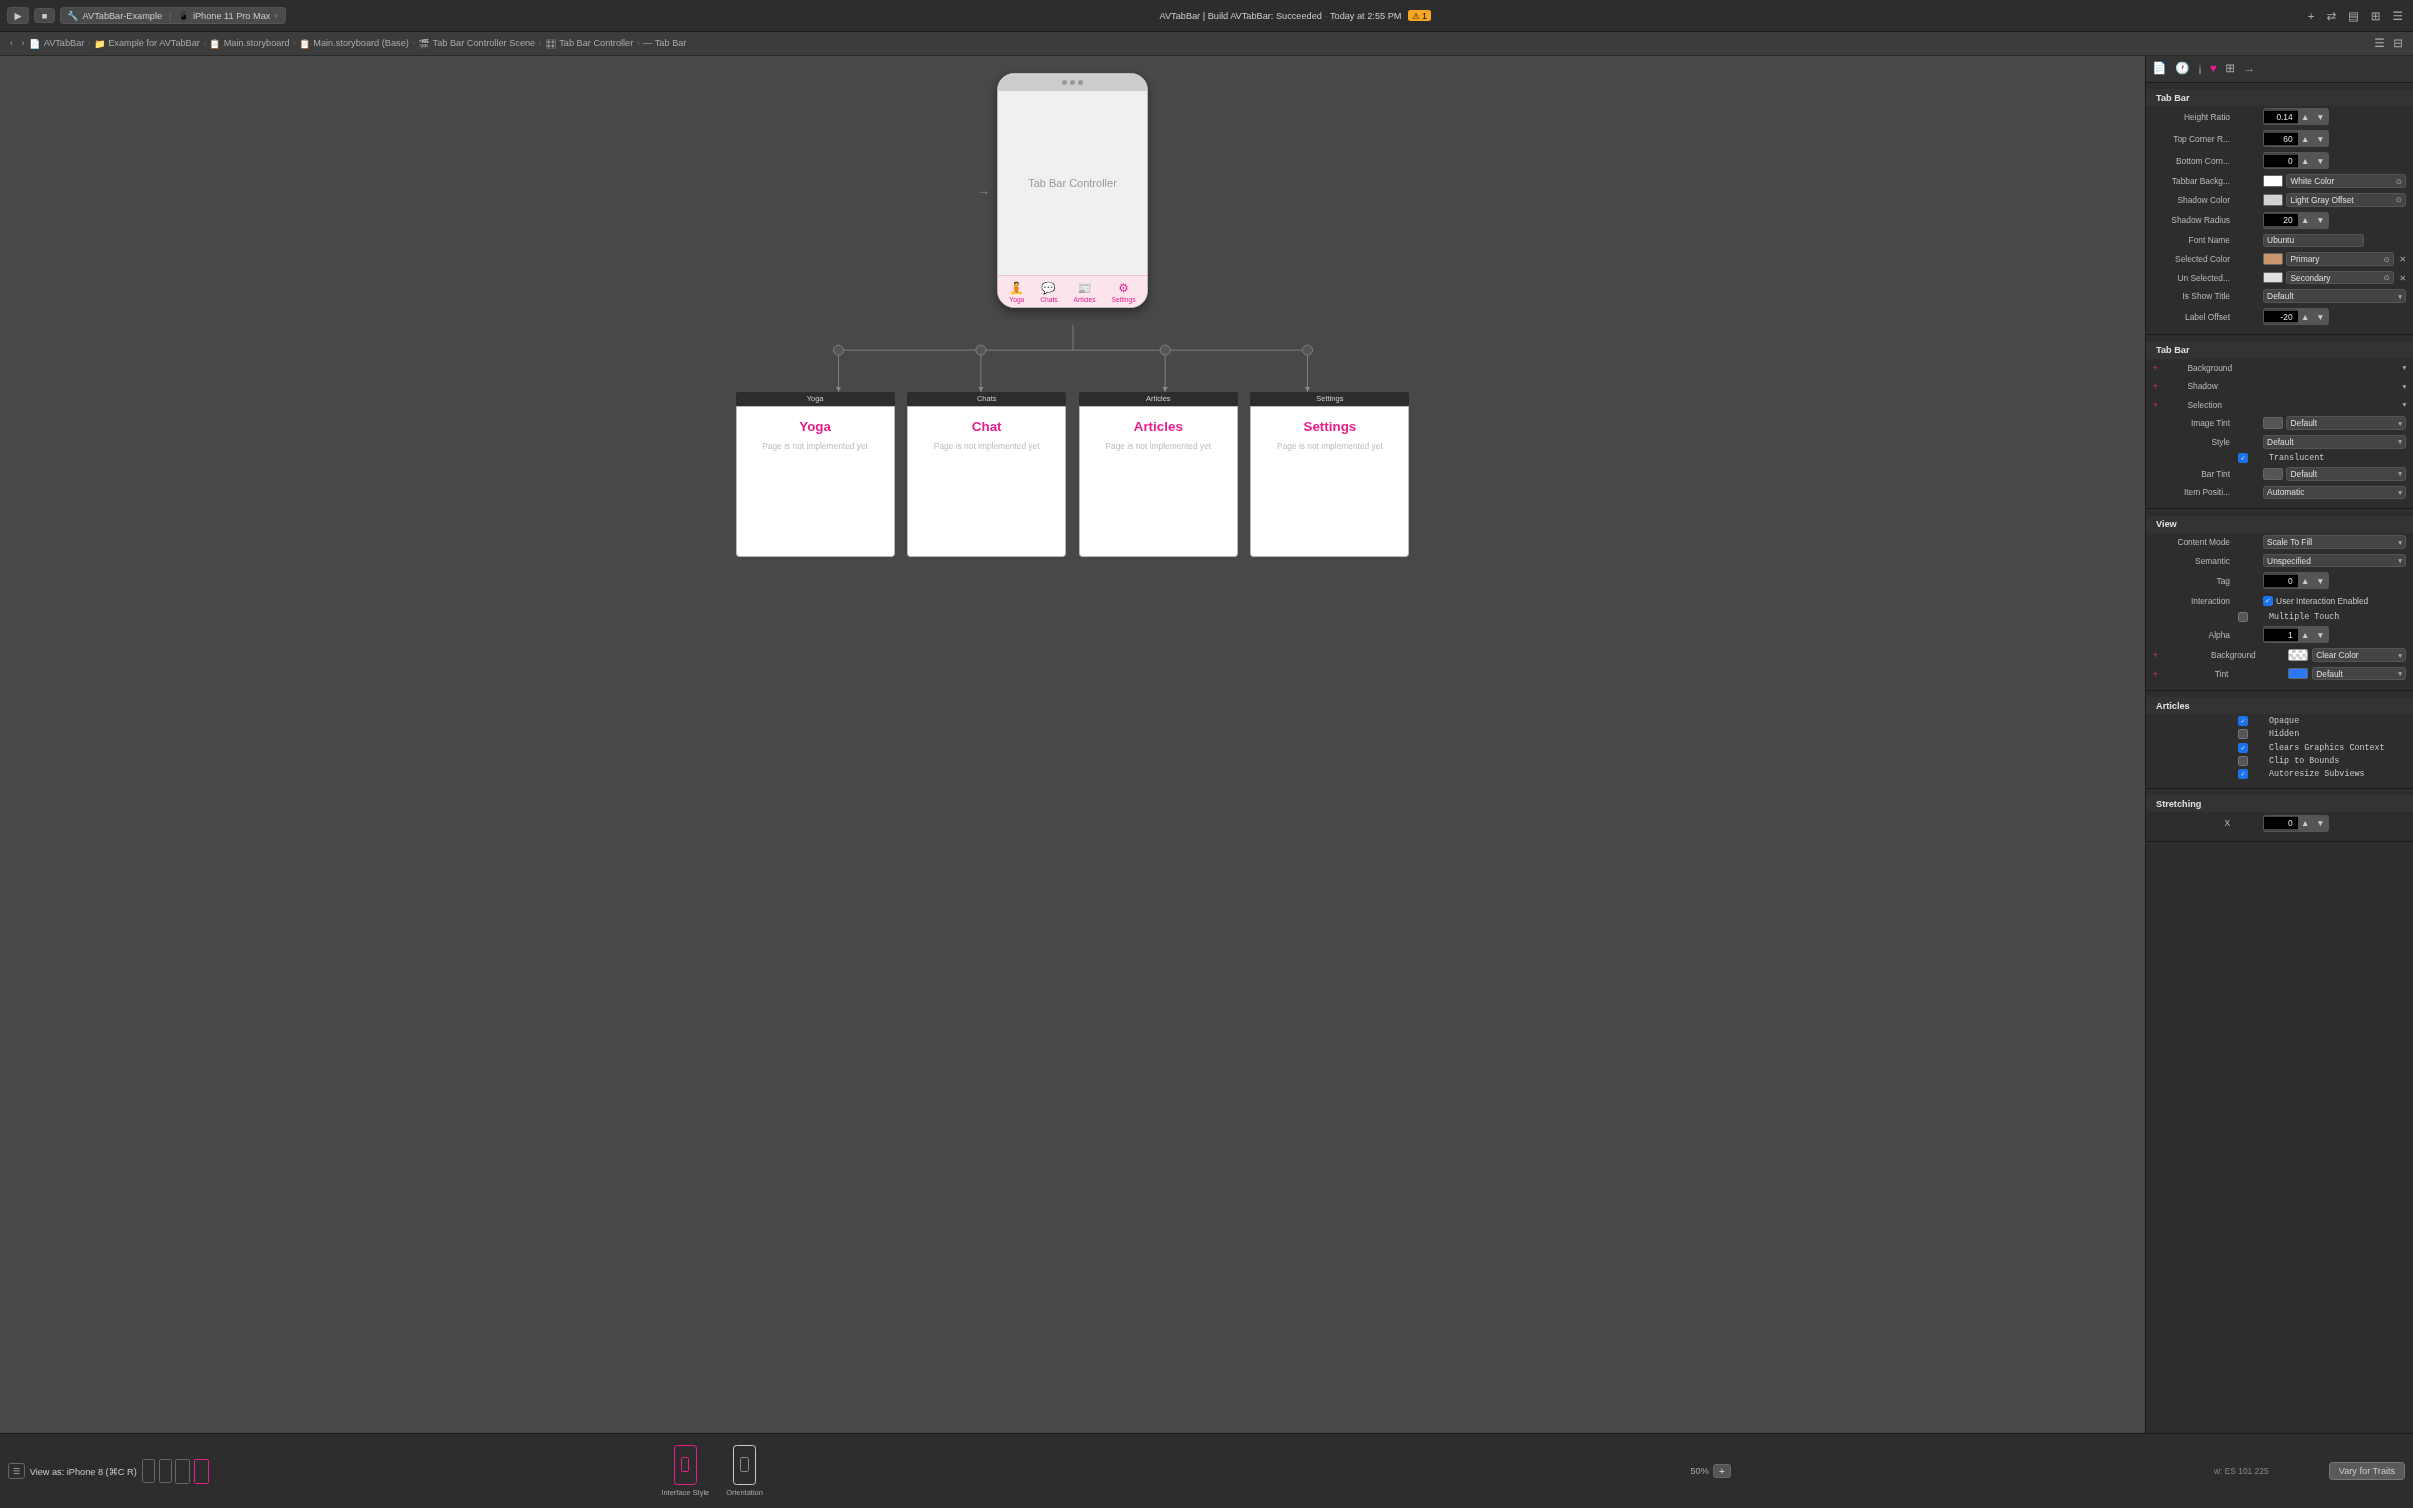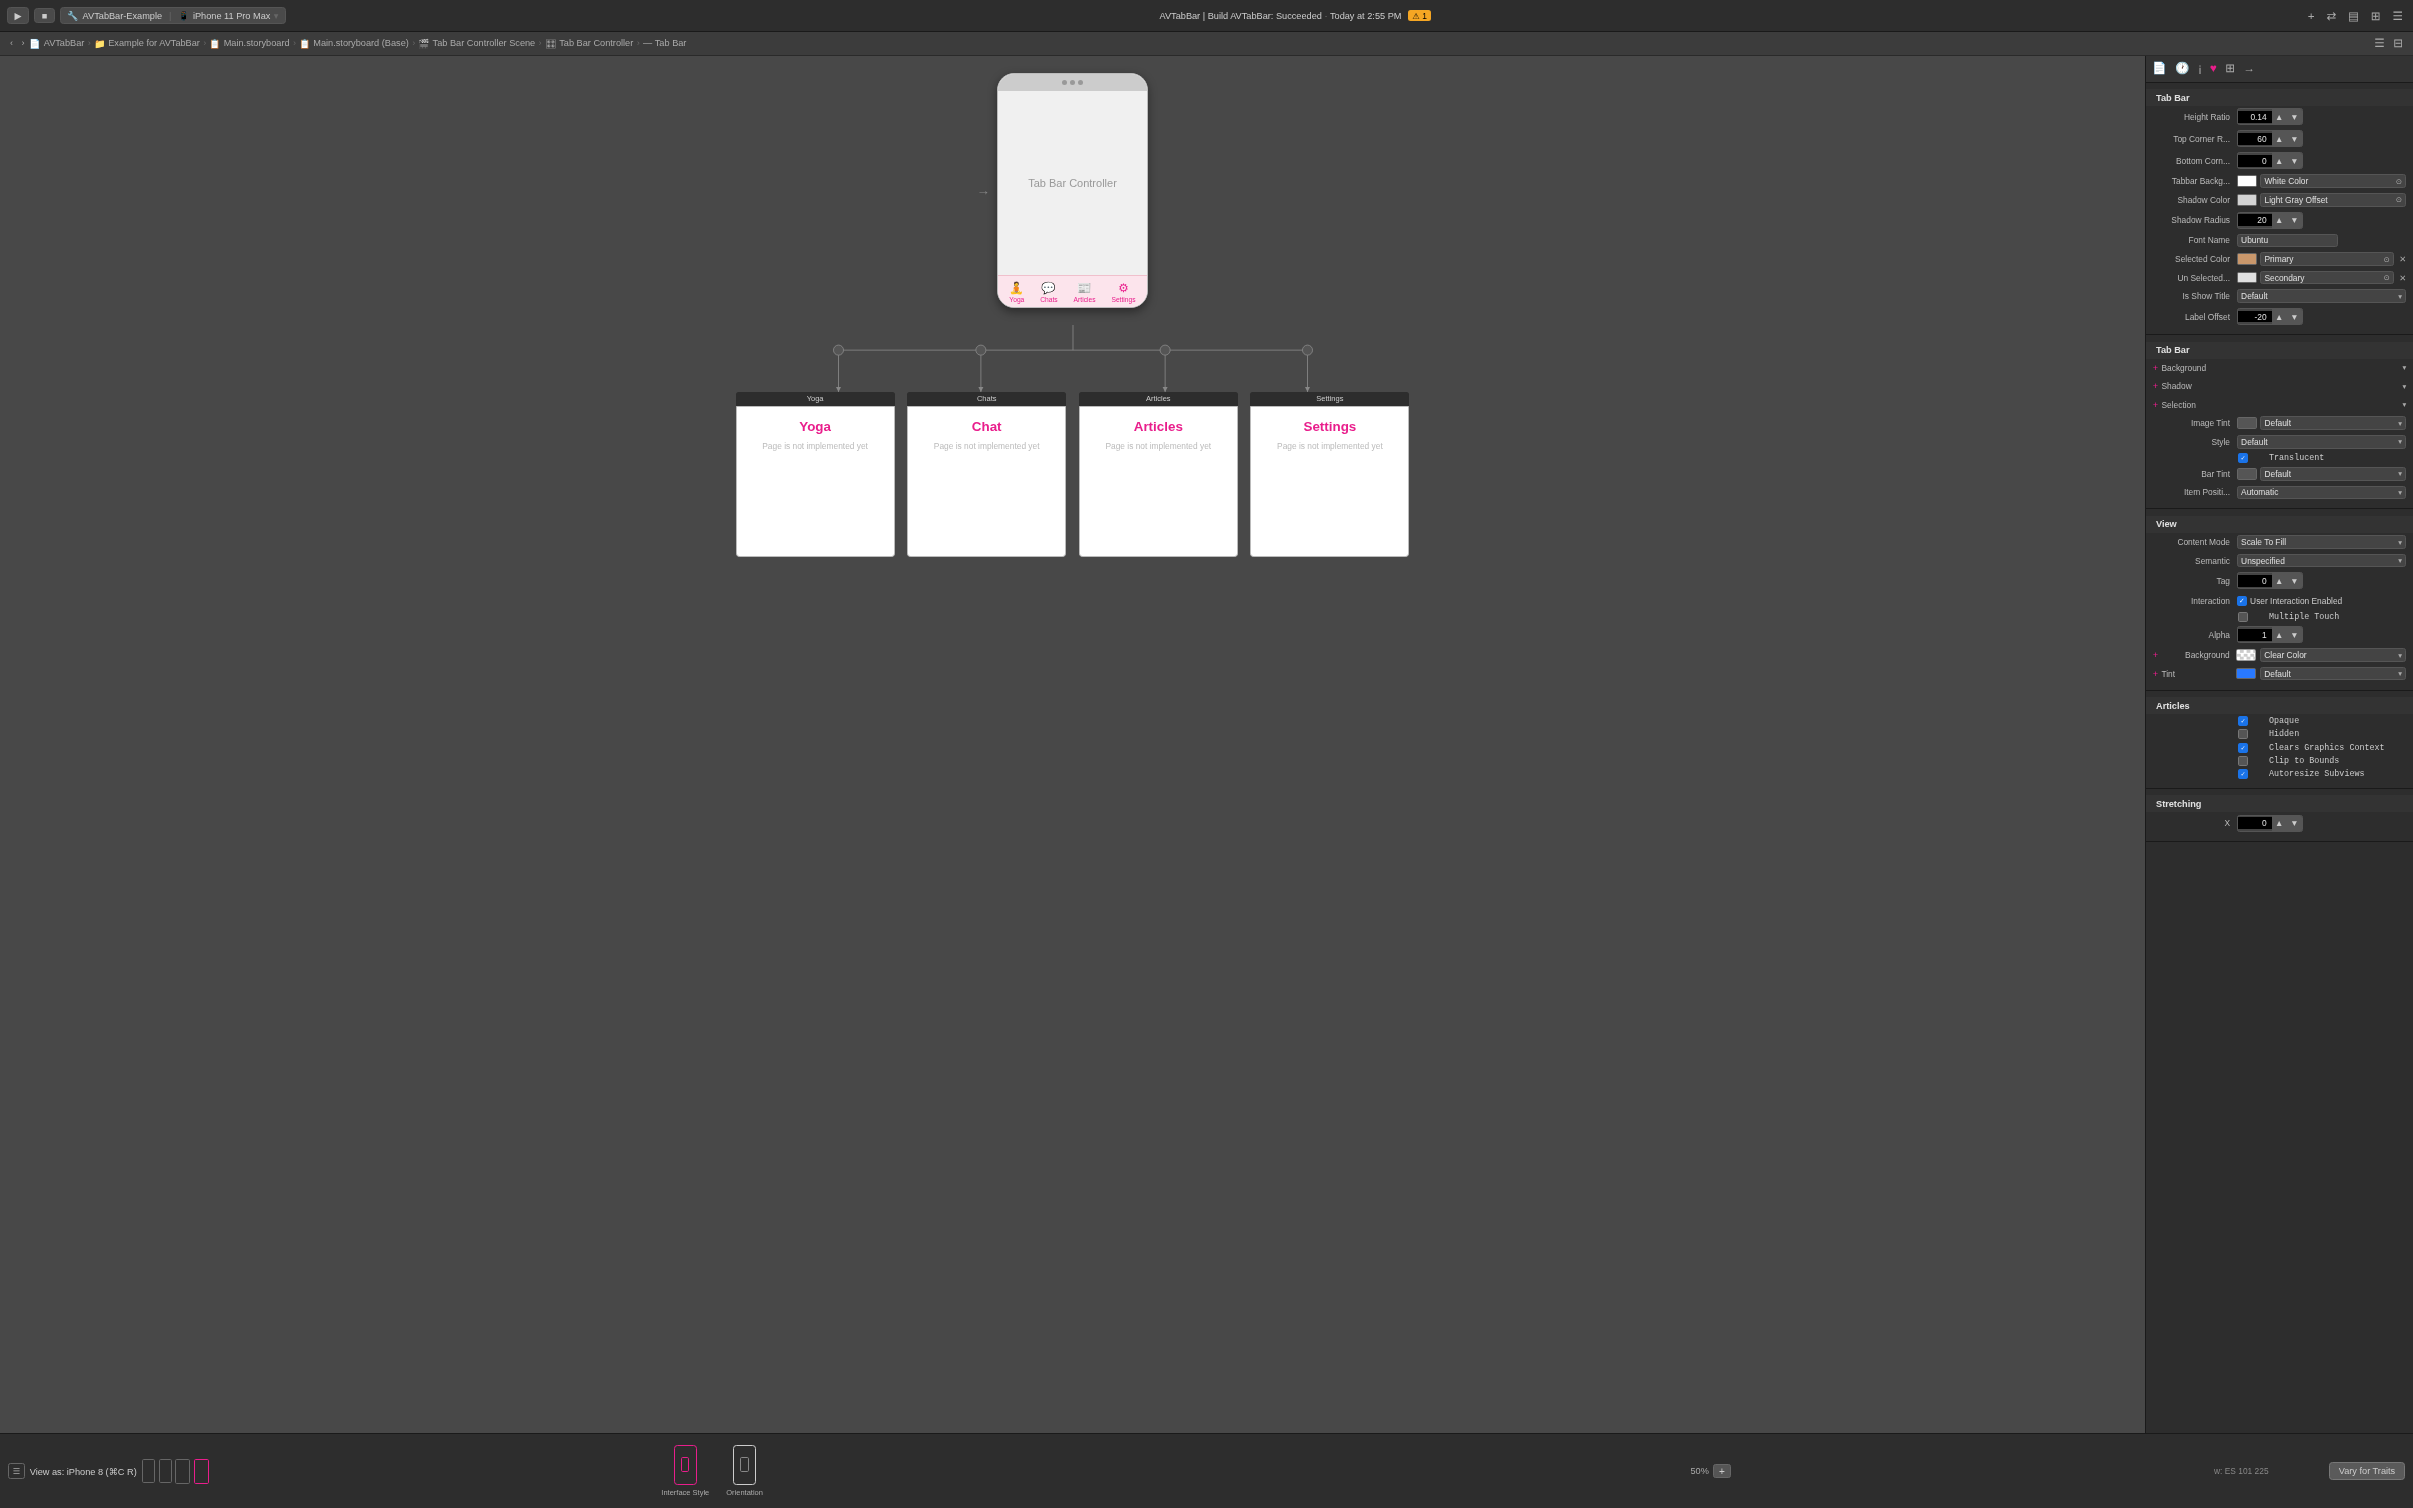--- a/index.html
+++ b/index.html
@@ -56,21 +56,21 @@
     .vary-btn { background: #5a5a5a; border: 0.8px solid #777; border-radius: 3.4px; color: #ccc; padding: 3.4px 8.4px; font-size: 9.2px; cursor: pointer; }
 
     
     .right-panel { width: 268px; background: #2d2d2d; border-left: 0.8px solid #1a1a1a; overflow-y: auto; flex-shrink: 0; }
     .panel-toolbar { display: flex; align-items: center; justify-content: space-between; padding: 5px 6.7px; border-bottom: 0.8px solid #1a1a1a; background: #333; }
     .panel-icons { display: flex; gap: 8.4px; }
     .panel-icon { color: #aaa; font-size: 11.7px; cursor: pointer; }
     .panel-icon.active { color: #e91e8c; }
     .panel-section { padding: 6.7px 0; border-bottom: 0.8px solid #1a1a1a; }
     .panel-section-title { font-size: 9.2px; font-weight: bold; color: #e0e0e0; padding: 3.4px 10px; background: #333; }
-    .prop-row { display: flex; align-items: center; padding: 2.5px 6.7px; min-height: 18.4px; }
+    .prop-row { display: flex; align-items: center; padding: 2.5px 6.7px; min-height: 18.4px; gap: 26px; }
     .prop-label { color: #bbb; font-size: 8.4px; flex: 0 0 84px; text-align: right; padding-right: 6.7px; overflow: hidden; text-overflow: ellipsis; white-space: nowrap; }
     .prop-value { flex: 1; display: flex; align-items: center; gap: 3.4px; }
     .prop-input-wide { background: #444; border: 0.8px solid #555; border-radius: 2.5px; color: #e0e0e0; font-size: 8.4px; padding: 0.8px 3.4px; width: 101px; }
     .prop-dropdown { background: #444; border: 0.8px solid #555; border-radius: 2.5px; color: #e0e0e0; font-size: 8.4px; padding: 0.8px 3.4px; flex: 1; display: flex; align-items: center; justify-content: space-between; cursor: pointer; }
     .prop-color-swatch { width: 20px; height: 11.7px; border: 0.8px solid #666; border-radius: 1.7px; display: inline-block; flex-shrink: 0; }
     .prop-stepper { display: flex; align-items: center; background: #444; border: 0.8px solid #555; border-radius: 2.5px; overflow: hidden; }
     .stepper-val { color: #e0e0e0; font-size: 8.4px; padding: 0.8px 5px; min-width: 34px; text-align: right; background: #000000; }
     .stepper-btn { background: #555; border: none; color: #ccc; padding: 0 3.4px; cursor: pointer; font-size: 8.4px; height: 15px; display: flex; align-items: center; }
     .plus-expand { color: #e91e8c; margin-right: 3.4px; font-size: 9.2px; cursor: pointer; }
     .checkbox-row { display: flex; align-items: flex-start; gap: 21px; padding: 1.7px 6.7px 1.7px 92px; font-family: Liberation Mono, monospace; }
@@ -529,21 +529,21 @@
           <span class="prop-color-swatch" style="background: repeating-conic-gradient(#ccc 0% 25%, #fff 0% 50%) 0 0 / 6.7px 6.7px; border:0.8px solid #999;"></span>
           <div class="prop-dropdown">
             <span>Clear Color</span>
             <span class="dropdown-arrow">▾</span>
           </div>
         </div>
       </div>
 
       <div class="prop-row">
         <span class="plus-expand">+</span>
-        <span class="prop-label" style="flex:0 0 75px; text-align:left; padding-right:6.7px;">Tint</span>
+        <span class="prop-label" style="flex:0 0 75px; text-align:center; padding-right:6.7px;">Tint</span>
         <div class="prop-value">
           <span class="prop-color-swatch" style="background:#2979ff;"></span>
           <div class="prop-dropdown">
             <span>Default</span>
             <span class="dropdown-arrow">▾</span>
           </div>
         </div>
       </div>
     </div>
 

